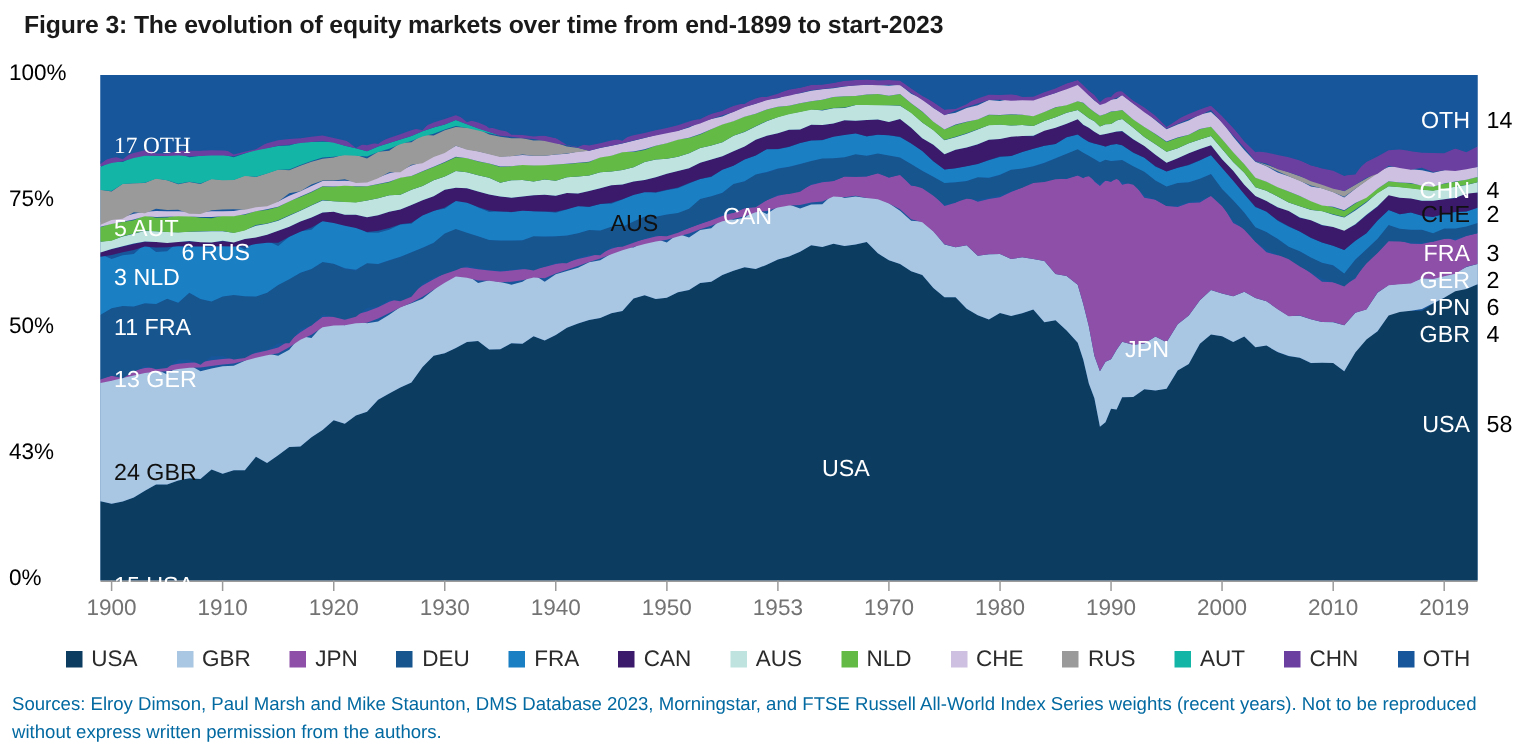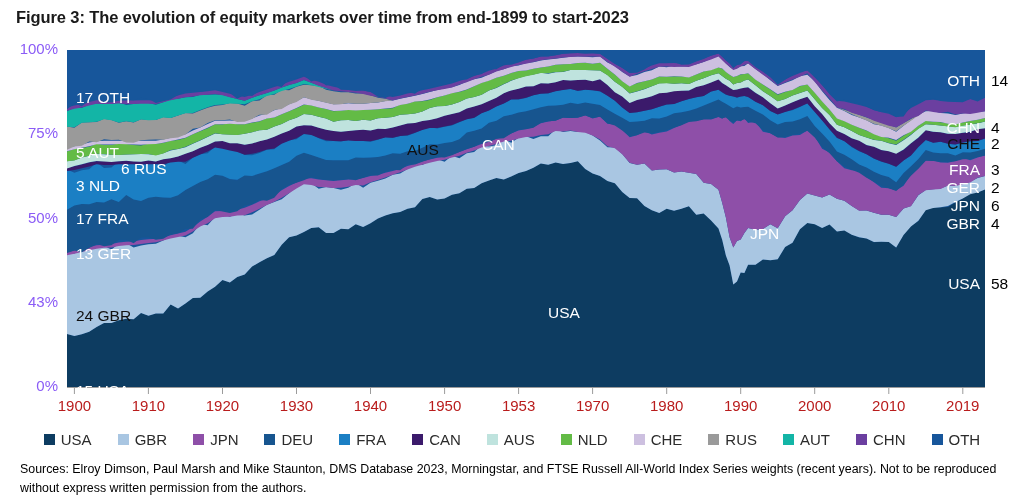--- a/index.html
+++ b/index.html
@@ -9,46 +9,46 @@
     color:#231f20;overflow:hidden;position:relative;
   }
   #fig-title{
     position:absolute;left:16px;top:8px;
     font-size:16.5px;font-weight:bold;letter-spacing:-0.1px;
     color:#1a1a1a;white-space:nowrap;
   }
   #chart-area{position:absolute;left:0;top:36px;width:1024px;height:380px;}
   #plot-svg{position:absolute;left:0;top:0;}
   .ylabel{
-    position:absolute;font-size:15px;color:#8b5cf6;
-    text-align:right;width:52px;
+    position:absolute;font-size:15px;color:#000000;
+    text-align:left;width:52px;
   }
   .xlabel{
-    position:absolute;font-size:15px;color:#b91c1c;
+    position:absolute;font-size:15px;color:#737373;
     text-align:center;width:60px;top:352px;
   }
   .inplot{
     position:absolute;font-size:15.5px;white-space:nowrap;
     pointer-events:none;
   }
   .inplot.lt{color:#ffffff;}
   .inplot.dk{color:#101010;}
   .sidenum{
     position:absolute;font-size:15.5px;color:#000000;white-space:nowrap;
   }
   #legend{
     position:absolute;left:0;top:424px;width:1024px;height:30px;
     display:flex;align-items:center;justify-content:center;gap:0px;
   }
   .leg-item{display:flex;align-items:center;gap:6px;margin:0 13px;}
   .leg-sw{width:11px;height:11px;display:inline-block;}
   .leg-tx{font-size:15px;color:#2b2b2b;}
   #sources{
-    position:absolute;left:20px;top:460px;width:992px;
-    font-size:12.4px;line-height:1.55;color:#000000;
+    position:absolute;left:8px;top:460px;width:992px;
+    font-size:12.4px;line-height:1.55;color:#0369a1;
   }
   #rule{position:absolute;left:0;top:452px;width:1024px;height:1px;background:#ffffff;}
 </style>
 </head>
 <body>
 
 <div id="fig-title">Figure 3: The evolution of equity markets over time from end-1899 to start-2023</div>
 
 <div id="chart-area">
   <svg id="plot-svg" width="1024" height="380">
@@ -92,25 +92,25 @@
     <div class="xlabel" style="left: 266.5px; top: 361px;">1930</div>
     <div class="xlabel" style="left: 340.532px; top: 361px;">1940</div>
     <div class="xlabel" style="left: 414.565px; top: 361px;">1950</div>
     <div class="xlabel" style="left: 488.597px; top: 361px;">1953</div>
     <div class="xlabel" style="left: 562.629px; top: 361px;">1970</div>
     <div class="xlabel" style="left: 636.661px; top: 361px;">1980</div>
     <div class="xlabel" style="left: 710.694px; top: 361px;">1990</div>
     <div class="xlabel" style="left: 784.726px; top: 361px;">2000</div>
     <div class="xlabel" style="left: 858.758px; top: 361px;">2010</div>
     <div class="xlabel" style="left: 932.79px; top: 361px;">2019</div>
-    <div class="inplot lt" style="left: 76px; top: 53px;">17  OTH</div>
+    <div class="inplot lt" style="left: 76px; top: 53px; font-family: Liberation Serif, serif;">17  OTH</div>
     <div class="inplot lt" style="left: 76px; top: 108px;">5   AUT</div>
     <div class="inplot lt" style="left: 76px; top: 124px; margin-left: 45px;">6   RUS</div>
     <div class="inplot lt" style="left: 76px; top: 141px;">3   NLD</div>
-    <div class="inplot lt" style="left: 76px; top: 174px;">17  FRA</div>
+    <div class="inplot lt" style="left: 76px; top: 174px;">11  FRA</div>
     <div class="inplot lt" style="left: 76px; top: 209px;">13  GER</div>
     <div class="inplot dk" style="left: 76px; top: 271px;">24  GBR</div>
     <div class="inplot lt" style="left: 76px; top: 346px;">15  USA</div>
     <div class="inplot lt" style="top: 36px; right: 44px;">OTH</div>
     <div class="sidenum" style="left: 991px; top: 36px; position: absolute;">14</div>
     <div class="inplot lt" style="top: 83px; right: 44px;">CHN</div>
     <div class="sidenum" style="left: 991px; top: 83px; position: absolute;">4</div>
     <div class="inplot dk" style="top: 99px; right: 44px;">CHE</div>
     <div class="sidenum" style="left: 991px; top: 99px; position: absolute;">2</div>
     <div class="inplot lt" style="top: 125px; right: 44px;">FRA</div>

